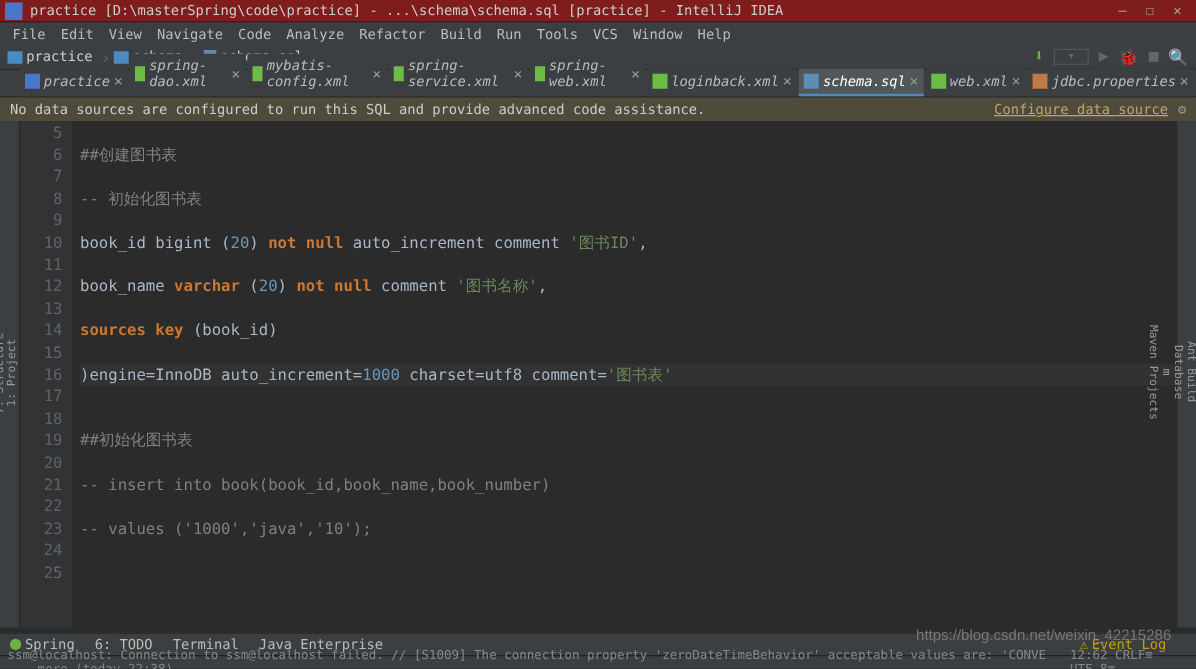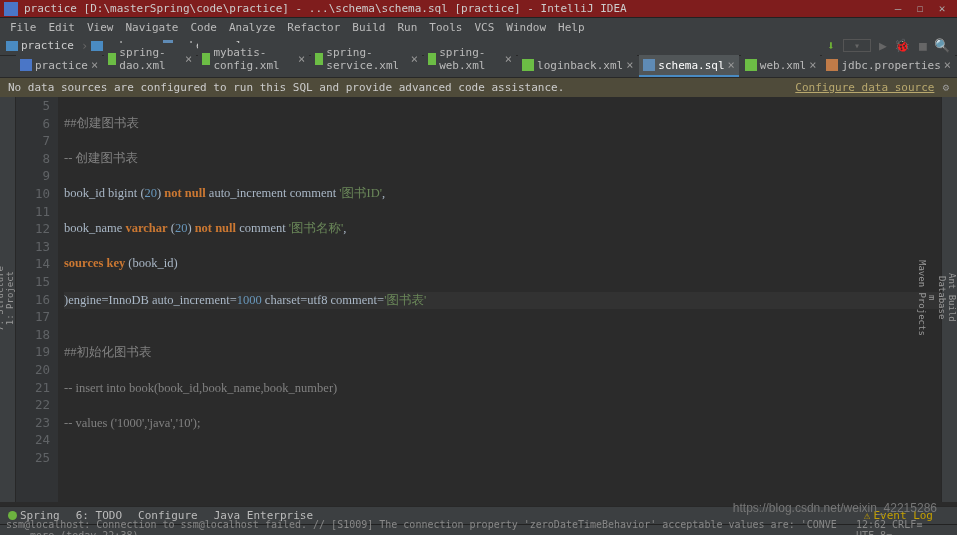--- a/index.html
+++ b/index.html
@@ -11,35 +11,35 @@
 .menubar { background:#3c3f41; height:18px; display:flex; align-items:center; padding:0 4px; }
 .menubar span { padding:0 6px; font-size:11px; color:#bbb; cursor:pointer; }
 .crumbs { background:#3c3f41; height:20px; display:flex; align-items:center; padding:0 6px; border-bottom:1px solid #282828; }
 .crumbs .it { display:flex; align-items:center; font-size:11px; color:#ccc; cursor:pointer; margin-right:4px; }
 .crumbs .it .fi { width:12px; height:10px; background:#4a8bc2; margin-right:3px; }
 .crumbs .it .ff { width:10px; height:12px; background:#5f8bb5; margin-right:3px; }
 .crumbs .sep { color:#666; margin:0 3px; }
 .crumbs .rtools { margin-left:auto; display:flex; gap:8px; color:#666; font-size:13px; align-items:center; }
 .crumbs .rtools span{cursor:pointer;}
 .tabs { background:#3c3f41; height:22px; display:flex; align-items:flex-end; padding-left:16px; border-bottom:1px solid #282828; }
-.tab { background:#3c3f41; color:#bbb; font-size:11px; padding:3px 4px; display:flex; align-items:center; margin-right:2px; cursor:pointer; border-bottom:2px solid transparent; }
+.tab { background:#3c3f41; color:#bbb; font-size:11px; padding:3px 4px; display:flex; align-items:center; margin-right:2px; cursor:pointer; border-bottom:2px solid transparent;font-style:italic; }
 .tab.active { background:#515658; border-bottom-color:#4a8bc2; color:#fff; }
 .tab .ti { width:12px; height:12px; margin-right:3px; }
 .tab .close { margin-left:3px; color:#999; font-size:12px; }
 .notice { background:#4f4b3a; color:#ccc; font-size:11px; padding:3px 8px; display:flex; align-items:flex-end; }
 .notice .rtext { margin-left:auto; color:#b8a86e; text-decoration:underline; cursor:pointer; margin-right:4px;}
 .notice .gear { color:#999; margin-left:4px;}
 .editor { position:relative; display:flex; height:405px; background:#2b2b2b; }
 .sidetool { width:16px; background:#3c3f41; border-right:1px solid #282828; display:flex; flex-direction:column; align-items:center; padding-top:8px; color:#999; font-size:9px; writing-mode:vertical-rl; }
 .sidetool .sti { transform:rotate(180deg); margin-bottom:10px; cursor:pointer; }
 .rightside { position:absolute; right:0; top:0; width:16px; height:100%; background:#3c3f41; border-left:1px solid #282828; display:flex; flex-direction:column; align-items:center; padding-top:4px; color:#999; font-size:9px; writing-mode:vertical-rl; }
 .rightside .sti{margin-bottom:8px; cursor:pointer;}
 .gutter { width:42px; background:#313335; color:#606366; font-family:Consolas,monospace; font-size:12.5px; line-height:17.6px; text-align:right; padding:0 8px 0 0; }
 .code { flex:1; font-family:Consolas,monospace; font-size:12.5px; line-height:17.6px; white-space:pre; padding-left:6px; color:#a9b7c6; position:relative; }
-.code .ln{height:17.6px;font-family:Liberation Serif, serif;}
+.code .ln{height:17.6px;}
 .kw{color:#cc7832; font-weight:bold;} .num{color:#6897bb;} .str{color:#6a8759;} .cm{color:#808080;}
 .footer { position:absolute; bottom:11px; left:0; right:0; background:#3c3f41; height:18px; display:flex; align-items:center; padding:0 8px; font-size:11px; border-top:1px solid #282828;}
 .footer .fi { display:flex; align-items:center; margin-right:16px; color:#bbb; cursor:pointer; }
 .footer .fi .dot { width:9px; height:9px; border-radius:50%; background:#6db33f; margin-right:3px;}
 .footer .rt{margin-left:auto; color:#c4a000;}
 .status { position:absolute; bottom:0; left:0; right:0; background:#3c3f41; height:11px; font-size:10px; color:#888; padding:0 6px; display:flex; align-items:center; border-top:1px solid #222;}
 .watermark{position:absolute; right:20px; bottom:20px; color:#777; font-size:12px; font-family:sans-serif; pointer-events:none;}
 .highlight{background:#323232; display:inline-block; width:100%;}
 </style>
 </head>
@@ -171,21 +171,21 @@
       <div>19</div>
       <div>20</div>
       <div>21</div>
       <div>22</div>
       <div>23</div>
       <div>24</div>
       <div>25</div>
     </div>
   <div class="code">
 <div class="ln"><span class="cm">##创建图书表</span></div>
-<div class="ln"><span class="cm">-- 创建图书表</span></div>
+<div class="ln"><span class="cm">-- 初始化图书表</span></div>
 <div class="ln"><span>book_id bigint (</span><span class="num">20</span><span>) </span><span class="kw">not</span> <span class="kw">null</span><span> auto_increment comment </span><span class="str">'图书ID'</span><span>,</span></div>
 <div class="ln"><span>book_name </span><span class="kw">varchar</span><span> (</span><span class="num">20</span><span>) </span><span class="kw">not</span> <span class="kw">null</span><span> comment </span><span class="str">'图书名称'</span><span>,</span></div>
 <div class="ln"><span class="kw">sources</span> <span class="kw">key</span><span> (book_id)</span></div>
 <div class="ln highlight"><span>)engine=InnoDB auto_increment=</span><span class="num">1000</span><span> charset=utf8 comment=</span><span class="str">'图书表'</span></div>
 <div class="ln"></div>
 <div class="ln"><span class="cm">##初始化图书表</span></div>
 <div class="ln"><span class="cm">-- insert into book(book_id,book_name,book_number)</span></div>
 <div class="ln"><span class="cm">-- values ('1000','java','10');</span></div>
 <div class="ln"></div>
 
@@ -207,21 +207,21 @@
 
 <div class="footer" id="footer">
 <div class="fi">
       <div class="dot"></div>
       <span>Spring</span>
     </div>
     <div class="fi">
       <span>6: TODO</span>
     </div>
     <div class="fi">
-      <span>Configure</span>
+      <span>Terminal</span>
     </div>
     <div class="fi">
       <span>Java Enterprise</span>
     </div>
     <div class="fi rt"><span style="color:#c4a000;margin-right:3px;">⚠</span>Event Log</div>
   </div>
 <div class="status">
   <span>ssm@localhost: Connection to ssm@localhost failed. // [S1009] The connection property 'zeroDateTimeBehavior' acceptable values are: 'CONVE ... more (today 22:38)</span>
   <span style="margin-left:auto;">12:62  CRLF≡  UTF-8≡</span>
 </div>

